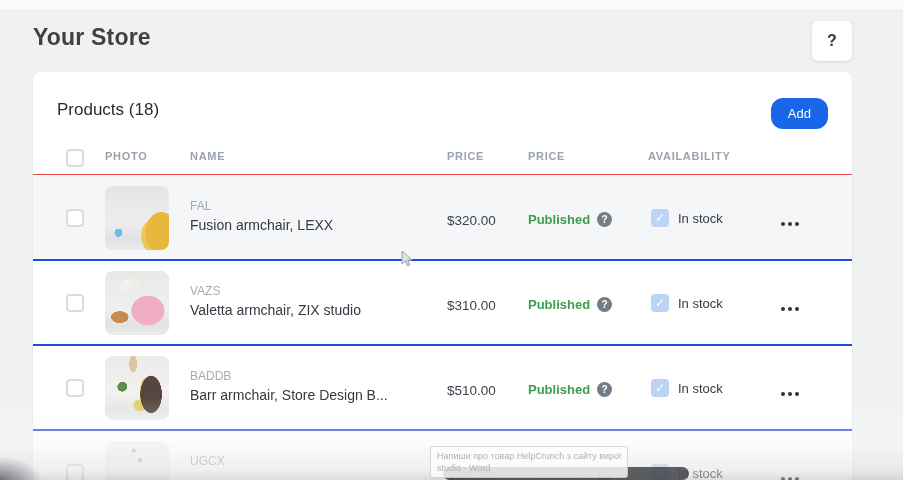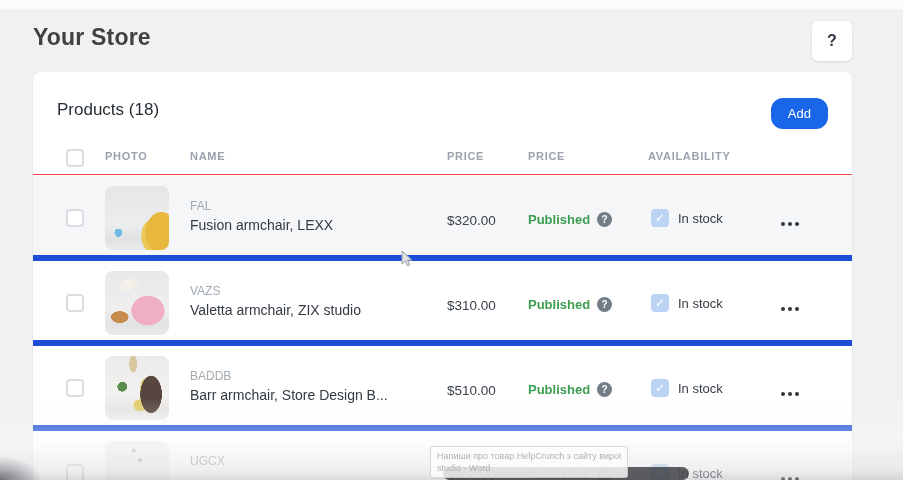--- a/index.html
+++ b/index.html
@@ -20,21 +20,21 @@
   .panel-title { position:absolute; left:24px; top:28px; font-size:17px; color:#272e37; font-weight:400; }
 
   .add-btn { position:absolute; right:24px; top:26px; background:#1a66e8; color:#ffffff; border:none;
     font-family:inherit; font-size:13px; padding:8px 17px; border-radius:12px; cursor:pointer; }
 
   .thead { position:absolute; left:0; top:74px; width:100%; height:29px; border-bottom:1px solid #ef4444; }
   .th { position:absolute; top:4px; font-size:11px; font-weight:700; color:#9aa3ad; letter-spacing:.7px; }
   .th-photo { left:72px; } .th-name { left:157px; } .th-price { left:414px; } .th-status { left:495px; } .th-avail { left:615px; }
 
   .rows { position:absolute; left:0; top:104px; width:100%; }
-  .row { position:relative; width:100%; height:85px; border-bottom:6px solid #1d4ed8; background:#ffffff; }
+  .row { position:relative; width:100%; height:85px; border-bottom:2px solid #1d4ed8; background:#ffffff; }
   .row.first { background:#f5f6f8; }
 
   .cb { position:absolute; left:33px; width:18px; height:18px; background:#ffffff; border:2px solid #d9dde1; border-radius:4px; }
   .row .cb { top:33px; }
   .thead .cb { left:33px; top:3px; }
 
   .photo { position:absolute; left:72px; top:10px; width:64px; height:64px; border-radius:8px; overflow:hidden;
     background:linear-gradient(180deg,#e7e8ea 0%, #efF0f1 55%, #e2e4e6 100%); }
   .photo.yellow-armchair {
     background:

